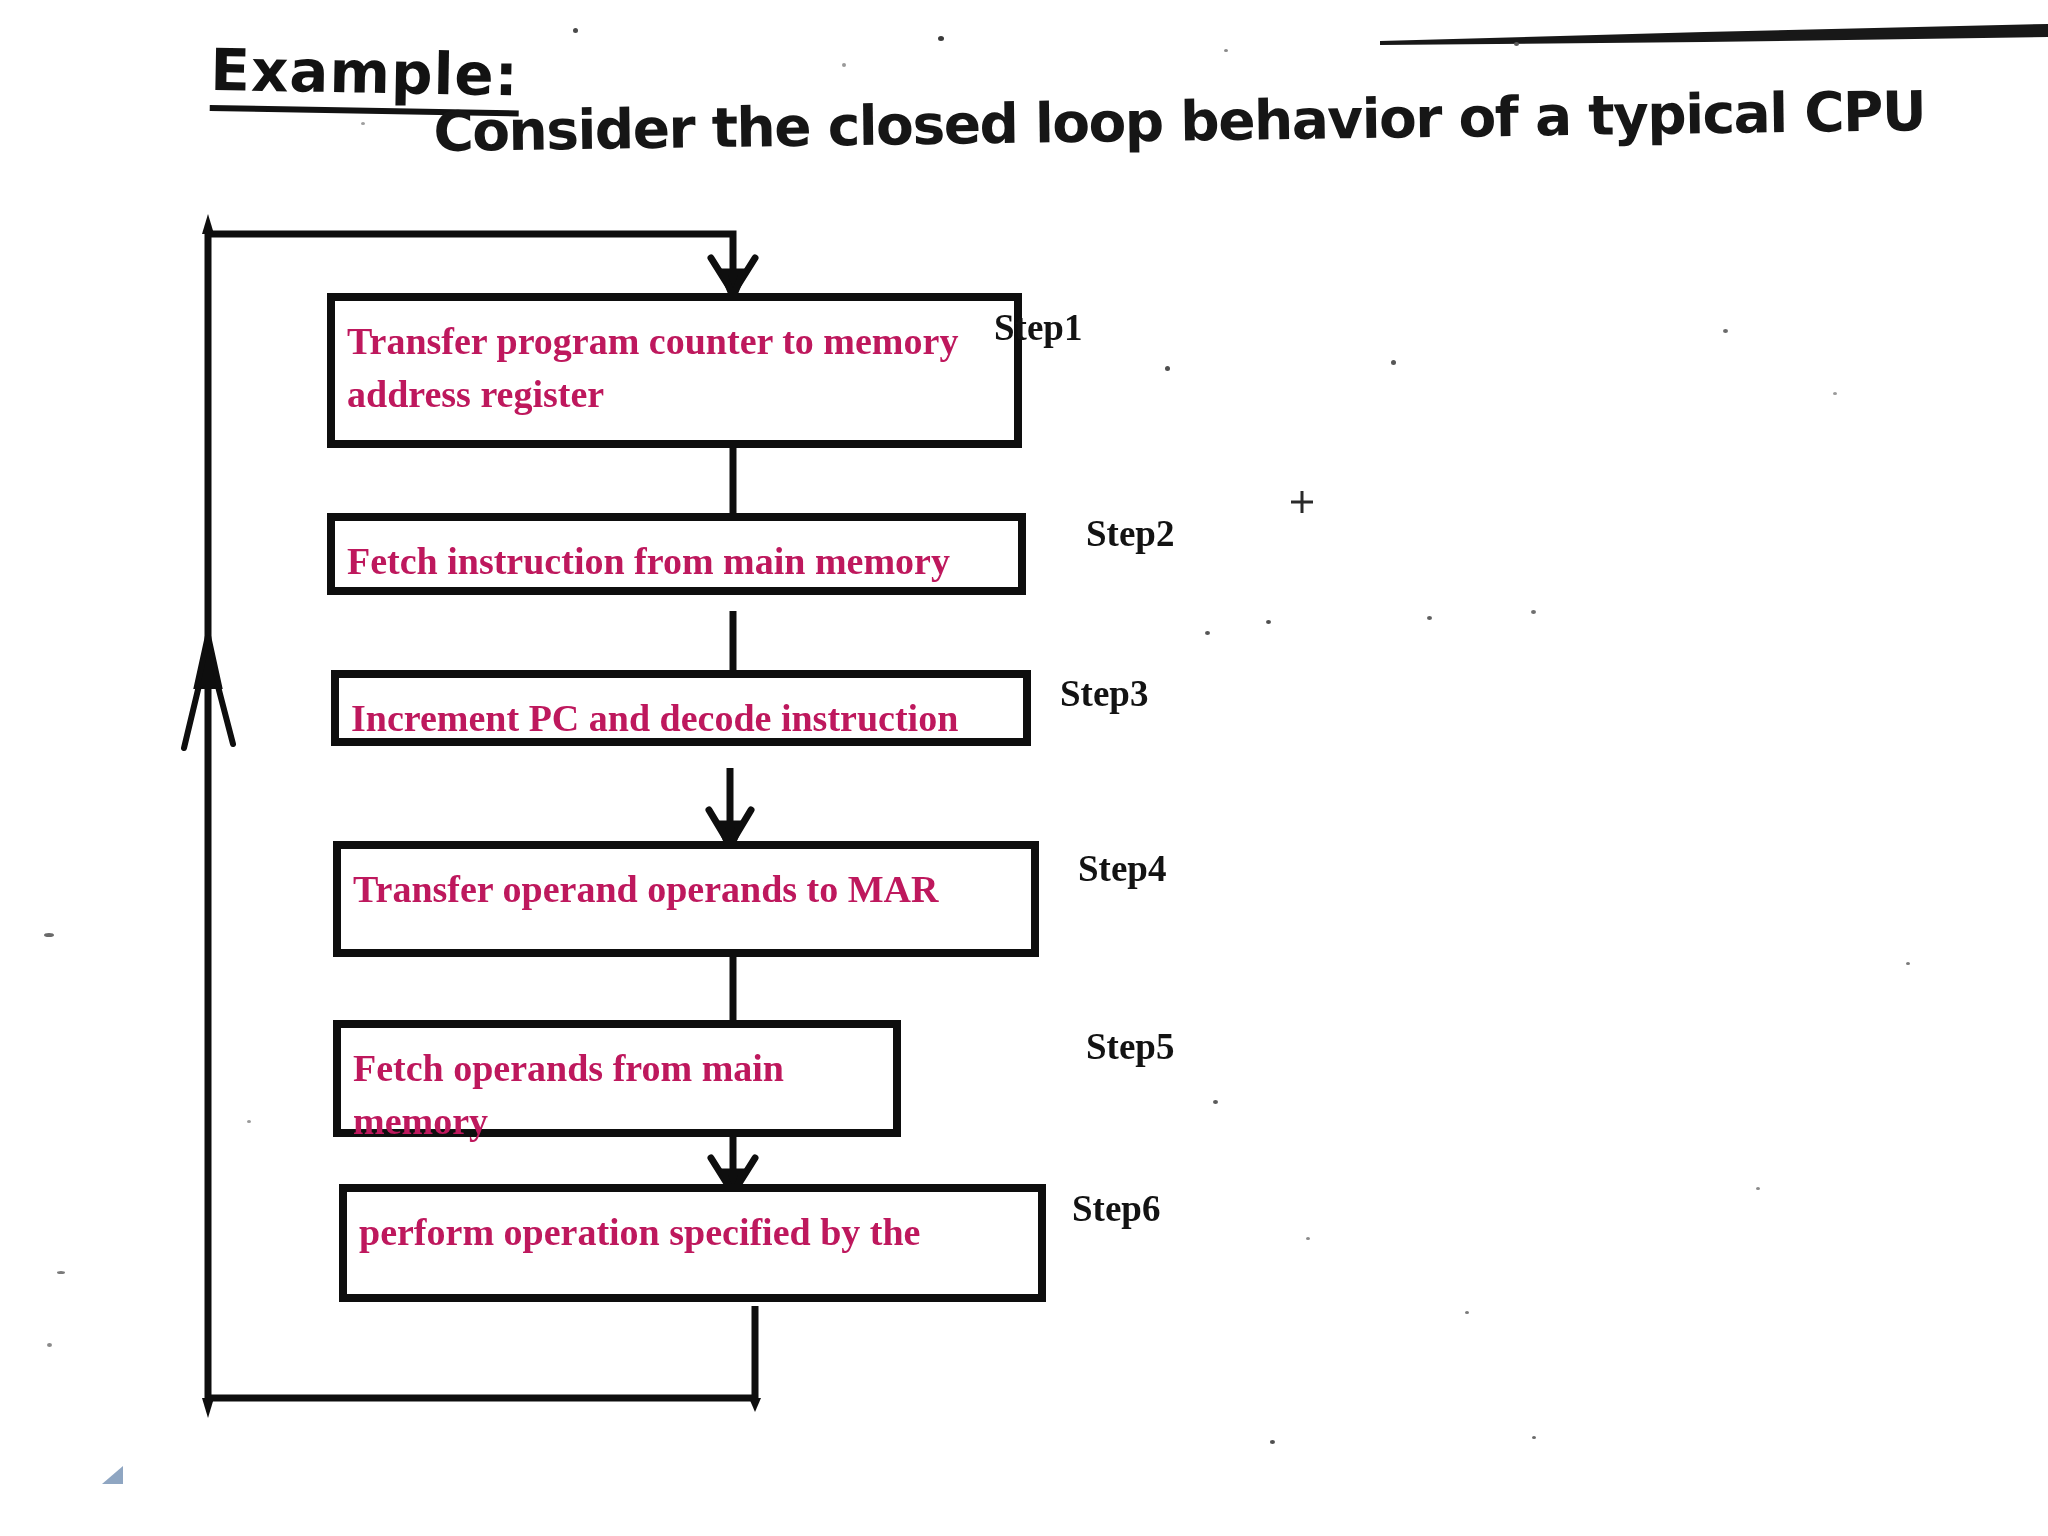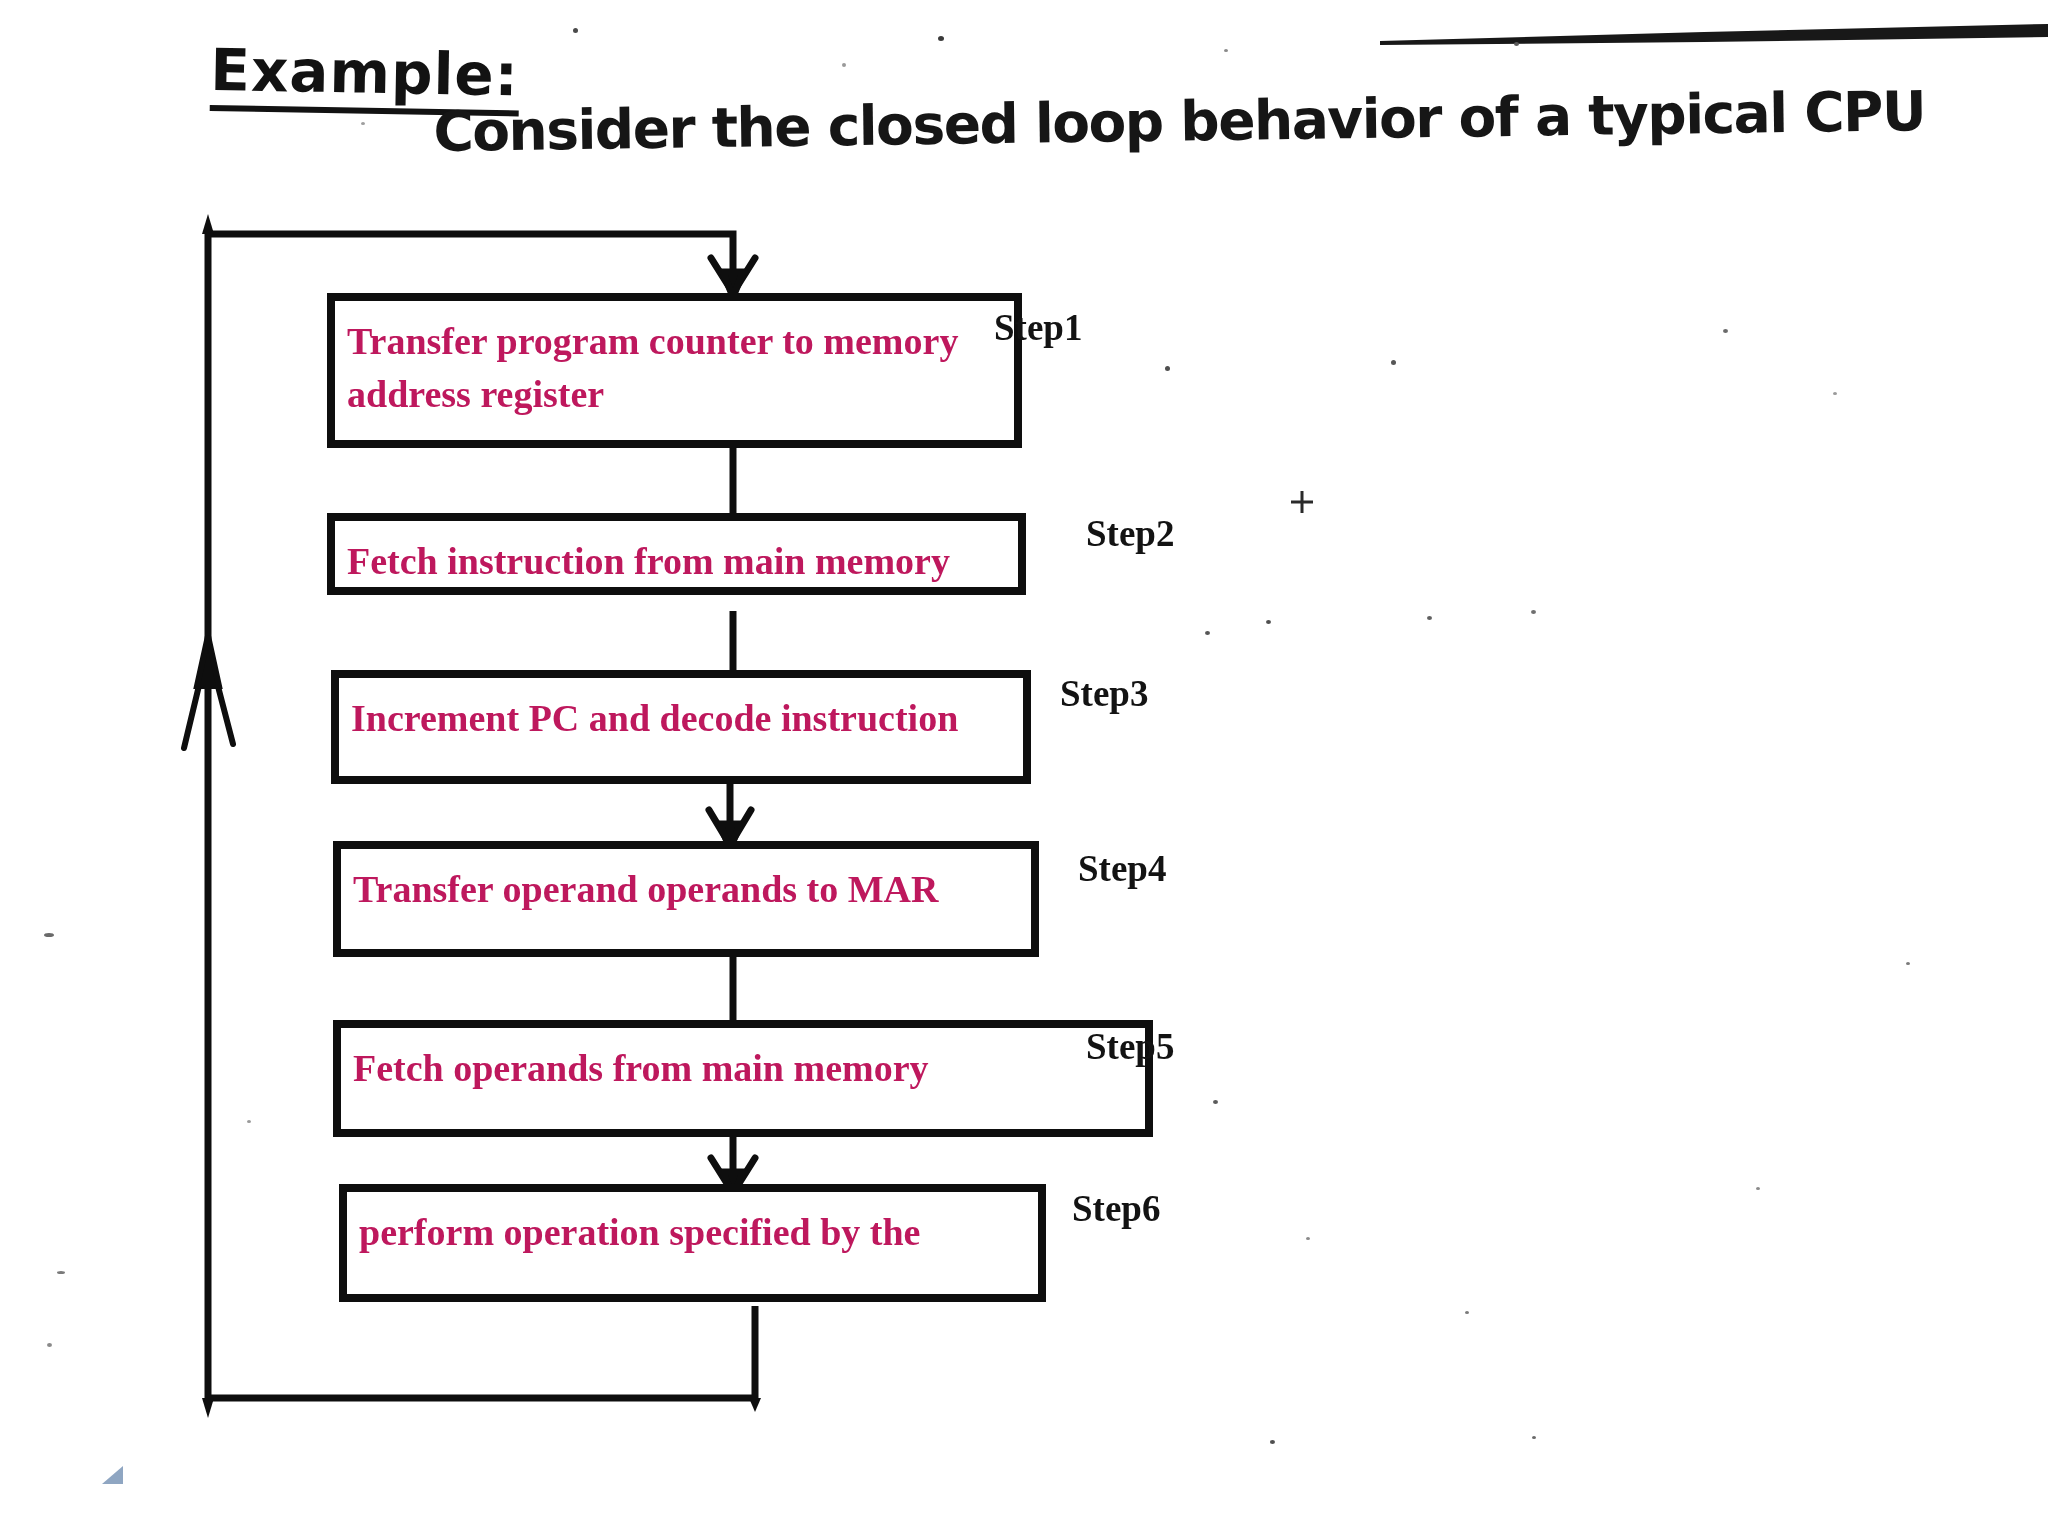--- a/index.html
+++ b/index.html
@@ -124,31 +124,31 @@
     <div class="flow-box" style="left: 327px; top: 293px; width: 695px; height: 155px;">
       <div class="flow-box-text">Transfer program counter to memory address register</div>
     </div>
     <div class="step-label" style="left: 994px; top: 306px;">Step1</div>
 
     <div class="flow-box" style="left: 327px; top: 513px; width: 699px; height: 82px;">
       <div class="flow-box-text">Fetch instruction from main memory</div>
     </div>
     <div class="step-label" style="left: 1046px; top: 512px; margin-left: 40px;">Step2</div>
 
-    <div class="flow-box" style="left: 331px; top: 670px; width: 700px; height: 114px;">
+    <div class="flow-box" style="left: 331px; top: 670px; width: 700px; height: 76px;">
       <div class="flow-box-text">Increment PC and decode instruction</div>
     </div>
     <div class="step-label" style="left: 1060px; top: 672px;">Step3</div>
 
     <div class="flow-box" style="left: 333px; top: 841px; width: 706px; height: 116px;">
       <div class="flow-box-text">Transfer operand operands to MAR</div>
     </div>
     <div class="step-label" style="left: 1078px; top: 847px;">Step4</div>
 
-    <div class="flow-box" style="left: 333px; top: 1020px; width: 820px; height: 117px;">
+    <div class="flow-box" style="left: 333px; top: 1020px; width: 568px; height: 117px;">
       <div class="flow-box-text">Fetch operands from main memory</div>
     </div>
     <div class="step-label" style="left: 1086px; top: 1025px;">Step5</div>
 
     <div class="flow-box" style="left: 339px; top: 1184px; width: 707px; height: 118px;">
       <div class="flow-box-text">perform operation specified by the</div>
     </div>
     <div class="step-label" style="left: 1072px; top: 1187px;">Step6</div>
   </div>
   <div id="noise-layer">

